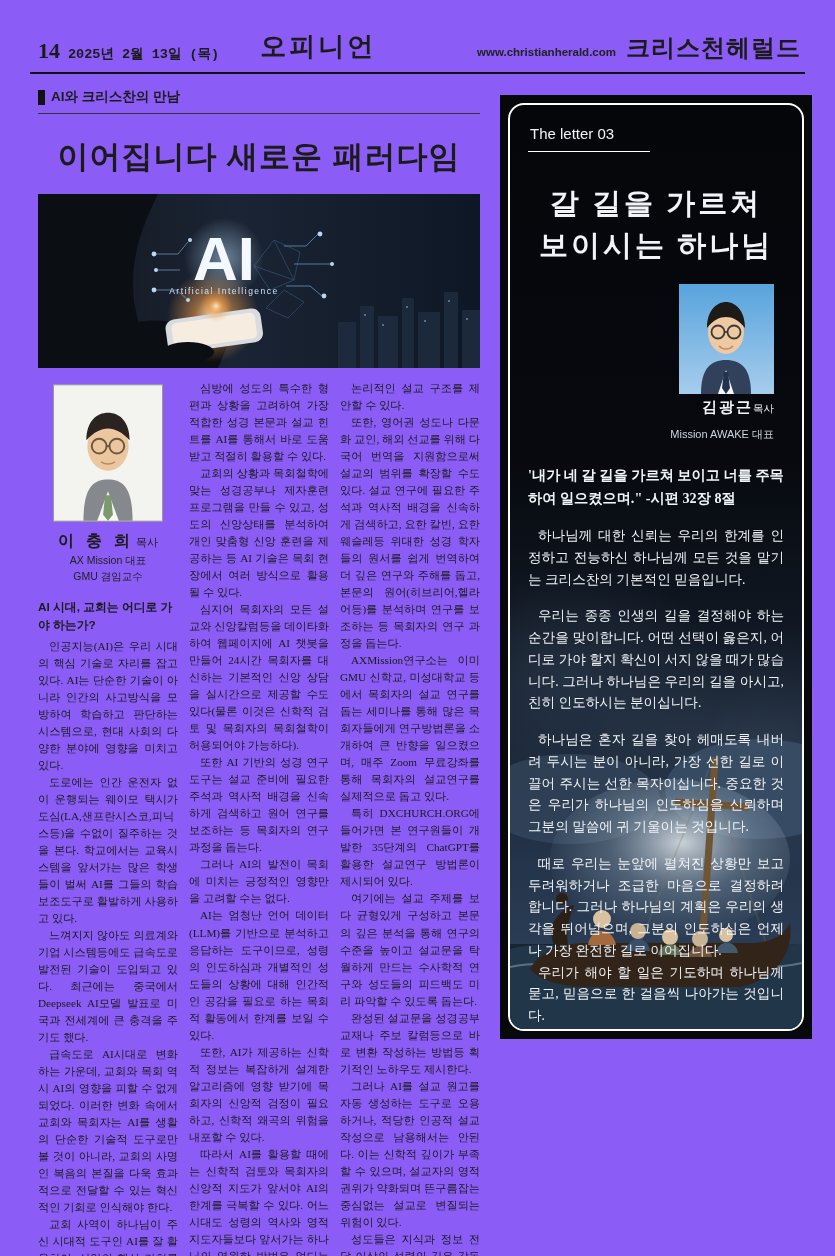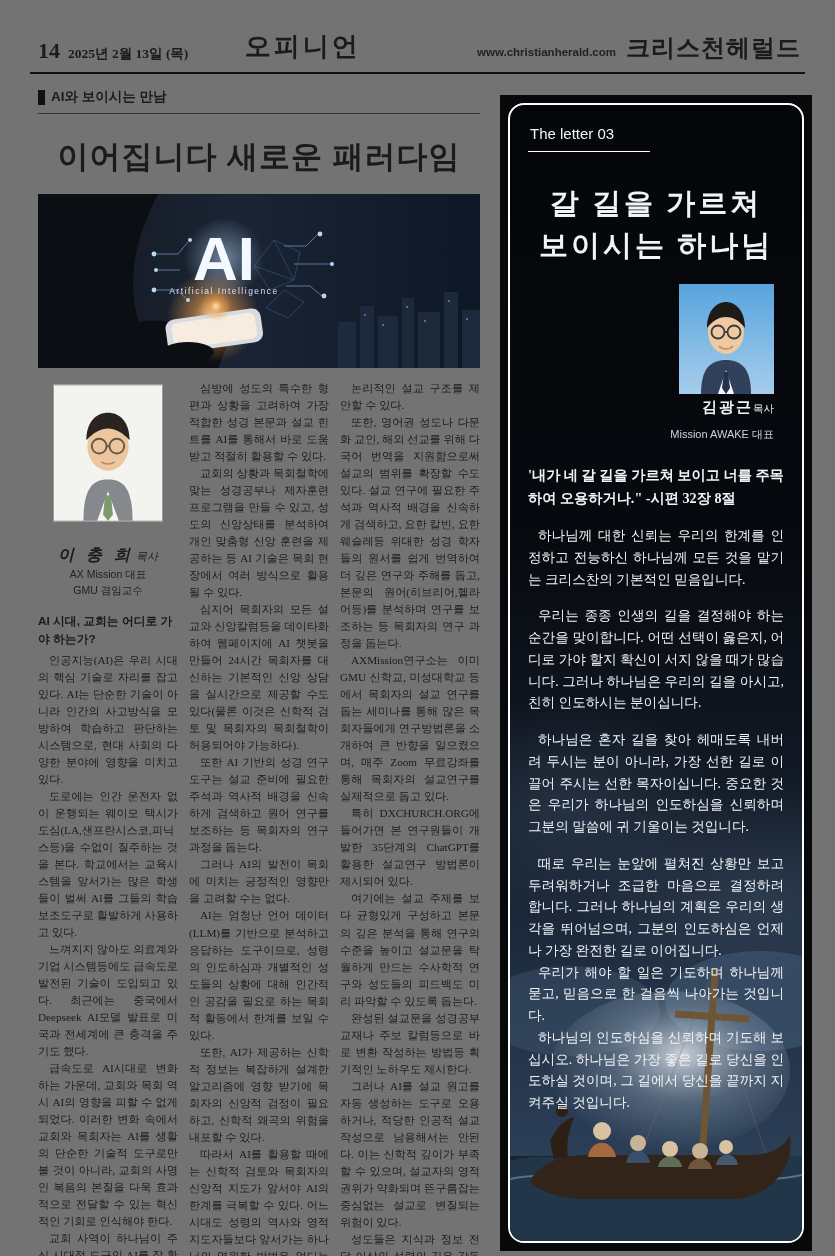--- a/index.html
+++ b/index.html
@@ -1,30 +1,30 @@
 <!DOCTYPE html>
 <html><head>
 <meta charset="utf-8">
 <style>
   * { margin:0; padding:0; box-sizing:border-box; }
   html,body { background:#e9e9e9; }
   .page {
     position:relative; width:835px; height:1256px; margin:0 auto;
-    background:#737373; overflow:hidden;
+    background:#8b5cf6; overflow:hidden;
     font-family:"Liberation Serif", serif; color:#1b1b1b;
   }
   
   .header {
     position:absolute; top:40px; left:30px; right:30px; height:34px;
     display:flex; justify-content:space-between; align-items:flex-end;
     border-bottom:2px solid #111; padding-bottom:8px;
   }
   .hdr-left { display:flex; align-items:baseline; gap:8px; padding-left:8px;}
   .page-num { font-size:22px; font-weight:700; font-family:"Liberation Serif", serif; }
-  .issue-date { font-size:13.5px; font-weight:700; font-family:Liberation Serif, serif; }
+  .issue-date { font-size:13.5px; font-weight:700; font-family:Liberation Mono, monospace; }
   .section-name { font-size:26px; font-weight:800; font-family:"Liberation Sans", sans-serif; letter-spacing:3px; transform:translateX(-30px);}
   .hdr-right { display:flex; align-items:baseline; gap:10px; padding-right:4px;justify-content:flex-end;}
   .site-url { font-size:11.5px; font-weight:700; font-family:"Liberation Sans", sans-serif; color:#222; }
   .masthead { font-size:24px; font-weight:800; font-family:"Liberation Sans", sans-serif; letter-spacing:1px; }
   
   .article { position:absolute; left:38px; top:88px; width:442px; }
   .kicker {
     display:flex; align-items:center; gap:6px;
     font-family:"Liberation Sans", sans-serif; font-size:13.5px; font-weight:700;
     border-bottom:1px solid #333; padding-bottom:7px;
@@ -39,27 +39,27 @@
   .col { flex:1; overflow:hidden; font-size:11.2px; line-height:1.52; }
   .article .blk { text-align:justify; }
   .article .blk.p { text-indent:11px; }
   .article .blk.h {
     font-family:"Liberation Sans", sans-serif; font-weight:700; font-size:11.8px;
     margin:11px 0 3px; text-align:left;
   }
   
   .author-box { text-align:center; margin-bottom:14px; padding-top:4px; }
   .author-photo { width:110px; height:138px; border:1px solid #999; display:inline-block; }
-  .author-name-line { margin-top:16px;font-style:italic; }
+  .author-name-line { margin-top:2px; }
   .author-name { font-size:16px; font-weight:700; letter-spacing:4px; }
   .author-title { font-size:11px; margin-left:2px; }
   .author-role { font-size:10.5px; font-family:"Liberation Sans", sans-serif; color:#222; line-height:1.5; }
   
   .sidebar {
-    position:absolute; left:500px; top:95px; width:312px; height:1156px;
+    position:absolute; left:500px; top:95px; width:312px; height:944px;
     background:#070809;
   }
   .sb-inner {
     position:absolute; inset:8px; border:2px solid #fdfdfd; border-radius:16px;
     overflow:hidden; color:#f0f3f7;
     background:
       radial-gradient(220px 160px at 20% 62%, rgba(90,115,145,.25), rgba(0,0,0,0) 70%),
       radial-gradient(260px 180px at 85% 70%, rgba(110,135,165,.22), rgba(0,0,0,0) 70%),
       linear-gradient(180deg, #05060a 0%, #07090e 38%, #131c29 62%, #24344a 82%, #31465f 100%);
   }
@@ -96,21 +96,21 @@
     <div class="section-name">오피니언</div>
     <div class="hdr-right">
       <span class="site-url">www.christianherald.com</span>
       <span class="masthead">크리스천헤럴드</span>
     </div>
   </div>
 
   <div class="article">
     <div class="kicker">
       <span class="kicker-bar"></span>
-      <span>AI와 보이시는 만남</span>
+      <span>AI와 크리스찬의 만남</span>
     </div>
     <div class="headline">이어집니다 새로운 패러다임</div>
 
     <svg class="hero" viewBox="0 0 442 174" preserveAspectRatio="none">
       <defs>
         <linearGradient id="heroBg" x1="0" y1="0" x2="1" y2="0">
           <stop offset="0" stop-color="#14181f"></stop>
             <stop offset="0.45" stop-color="#1a2434"></stop>
           <stop offset="1" stop-color="#0d1725"></stop>
         </linearGradient>
@@ -309,21 +309,21 @@
                 <circle cx="55" cy="48" r="6.5"></circle>
                 <line x1="45" y1="48" x2="49" y2="48"></line>
             </g>
             <path d="M40,62 C44,66 50,66 54,62" stroke="#b98d66" stroke-width="1.5" fill="none"></path>
           </svg>
           <div>
             <span class="sb-author-name">김광근</span><span class="sb-author-title">목사</span>
           </div>
           <div class="sb-author-org">Mission AWAKE 대표</div>
         </div>
-        <div class="verse">'내가 네 갈 길을 가르쳐 보이고 너를 주목하여 오용하거나." -시편 32장 8절</div>
+        <div class="verse">'내가 네 갈 길을 가르쳐 보이고 너를 주목하여 일으켰으며." -시편 32장 8절</div>
         <div>
             <div class="blk p">하나님께 대한 신뢰는 우리의 한계를 인정하고 전능하신 하나님께 모든 것을 맡기는 크리스찬의 기본적인 믿음입니다.</div>
             <div class="blk p">우리는 종종 인생의 길을 결정해야 하는 순간을 맞이합니다. 어떤 선택이 옳은지, 어디로 가야 할지 확신이 서지 않을 때가 많습니다. 그러나 하나님은 우리의 길을 아시고, 친히 인도하시는 분이십니다.</div>
             <div class="blk p">하나님은 혼자 길을 찾아 헤매도록 내버려 두시는 분이 아니라, 가장 선한 길로 이끌어 주시는 선한 목자이십니다. 중요한 것은 우리가 하나님의 인도하심을 신뢰하며 그분의 말씀에 귀 기울이는 것입니다.</div>
             <div class="blk p">때로 우리는 눈앞에 펼쳐진 상황만 보고 두려워하거나 조급한 마음으로 결정하려 합니다. 그러나 하나님의 계획은 우리의 생각을 뛰어넘으며, 그분의 인도하심은 언제나 가장 완전한 길로 이어집니다.</div>
             <div class="blk pt">우리가 해야 할 일은 기도하며 하나님께 묻고, 믿음으로 한 걸음씩 나아가는 것입니다.</div>
             <div class="blk pt">하나님의 인도하심을 신뢰하며 기도해 보십시오. 하나님은 가장 좋은 길로 당신을 인도하실 것이며, 그 길에서 당신을 끝까지 지켜주실 것입니다.</div>
           </div>
       </div>
     </div>

